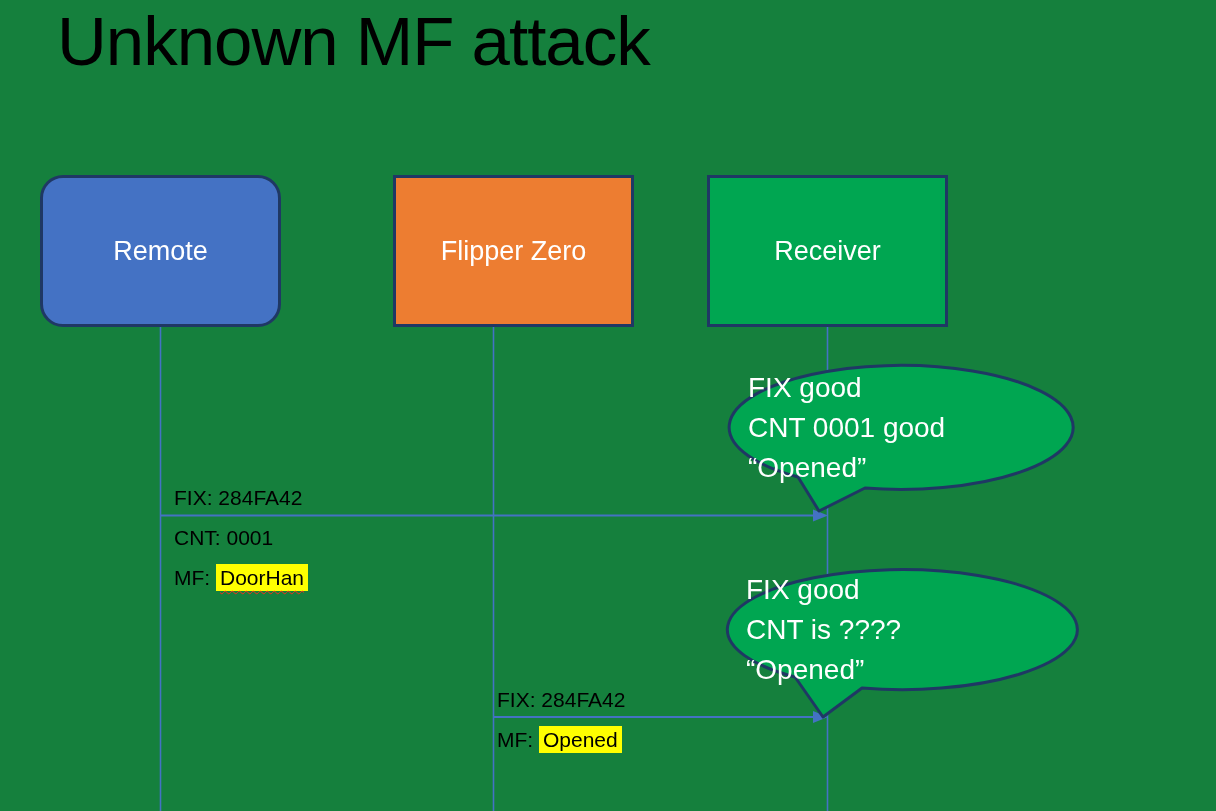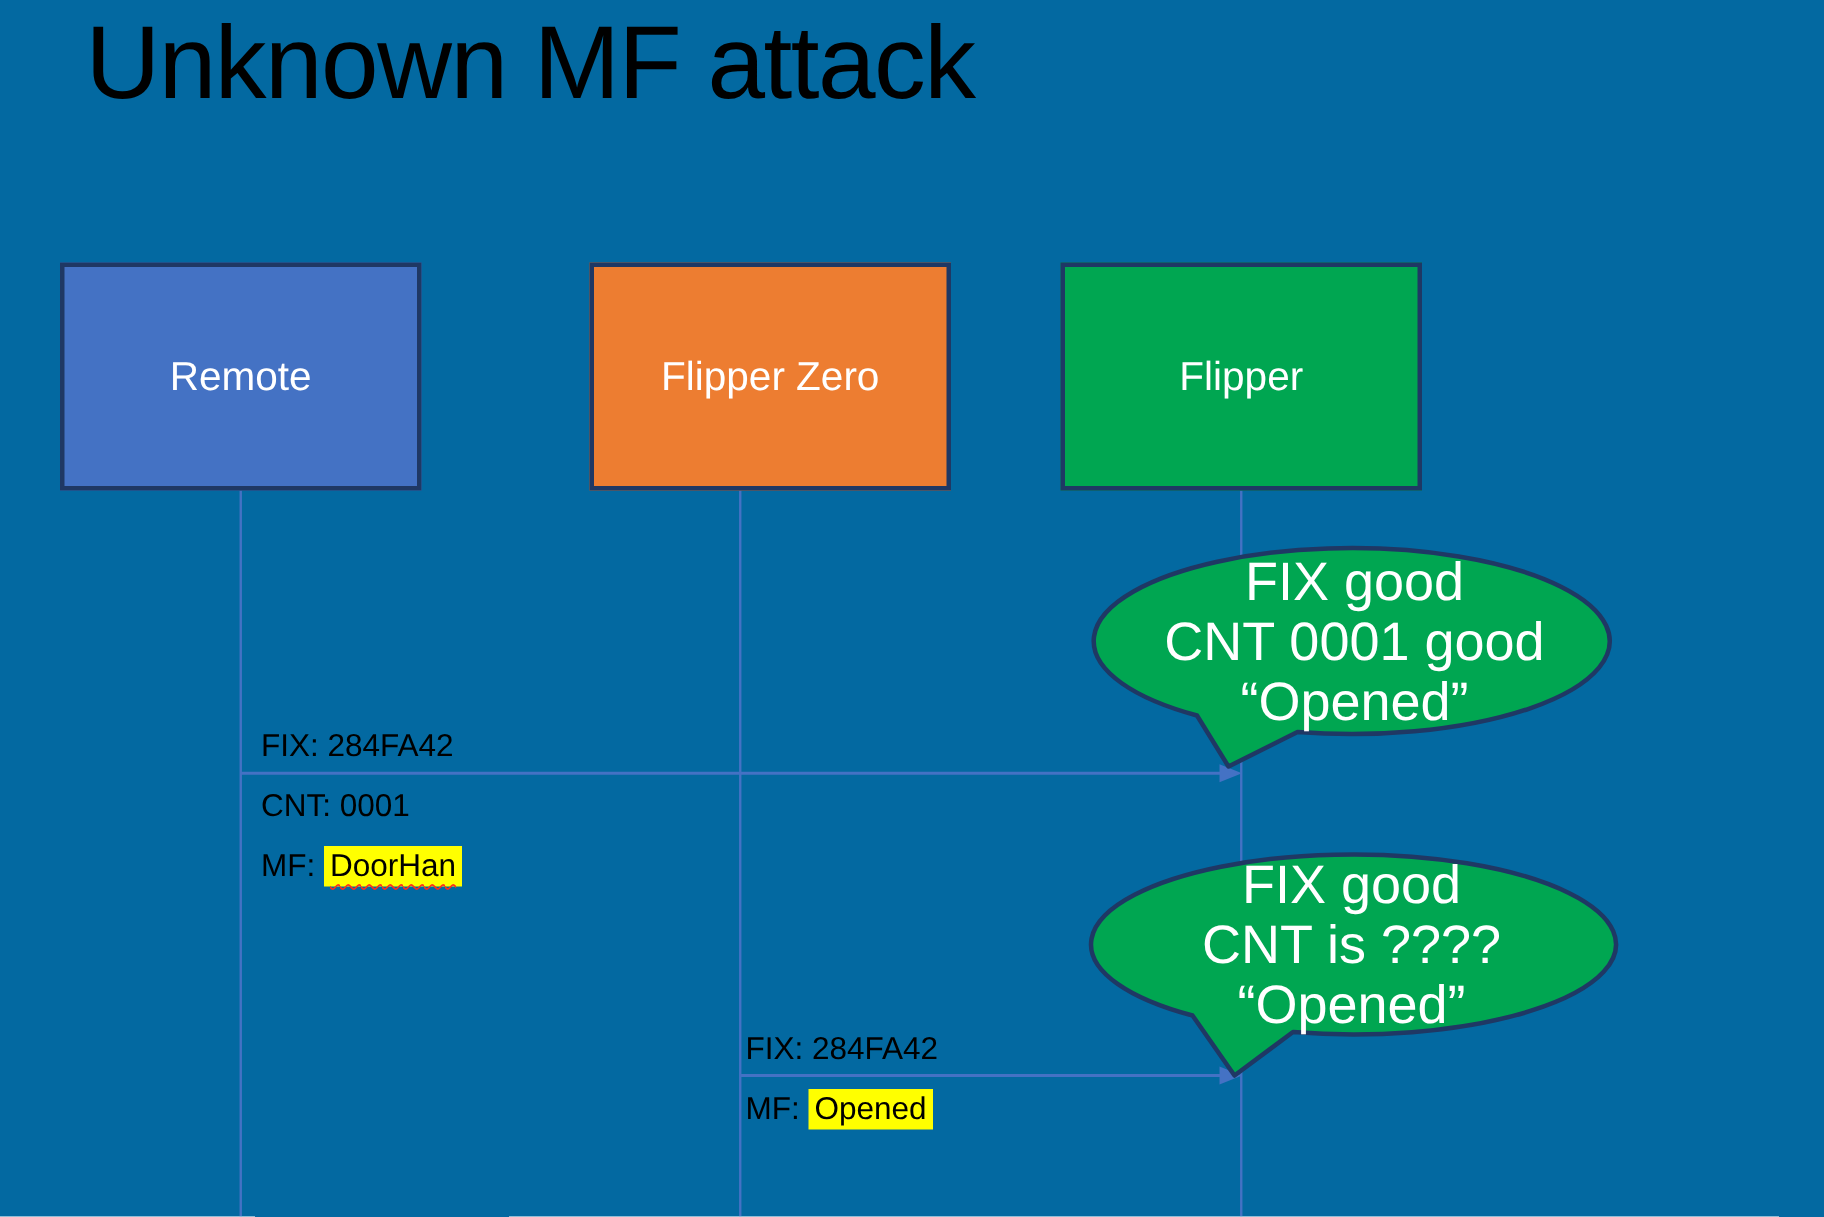--- a/index.html
+++ b/index.html
@@ -5,21 +5,21 @@
   html, body {
     margin: 0;
     padding: 0;
     background: #ffffff;
     font-family: "Liberation Sans", sans-serif;
   }
   .slide {
     position: relative;
     width: 1216px;
     height: 811px;
-    background: #0369a1;
+    background: #15803d;
     overflow: hidden;
   }
   .title {
     position: absolute;
     left: 57px;
     top: 2px;
     margin: 0;
     font-size: 69px;
     font-weight: 300;
     letter-spacing: -1px;
@@ -57,21 +57,21 @@
     position: absolute;
     top: 175px;
     width: 241px;
     height: 152px;
     border: 3px solid #1F3864;
     box-sizing: border-box;
     display: flex;
     align-items: center;
     justify-content: center;
   }
-  .actor-remote   { left: 40px;  background: #4472C4; }
+  .actor-remote   { left: 40px;  background: #4472C4; border-radius: 23px; }
   .actor-flipper  { left: 393px; background: #ED7D31; }
   .actor-receiver { left: 707px; background: #00A651; }
   .actor-label {
     color: #ffffff;
     font-size: 27px;
     white-space: nowrap;
   }
   .msg-label {
     position: absolute;
     color: #000000;
@@ -92,22 +92,22 @@
     text-decoration: underline;
     text-decoration-style: wavy;
     text-decoration-color: #FF2A1A;
     text-decoration-thickness: 1px;
     text-underline-offset: 5px;
   }
   .bubble-text {
     position: absolute;
     width: 310px;
     color: #ffffff;
-    font-size: 36px;
-    text-align: center;
+    font-size: 28px;
+    text-align: left;
     line-height: 40px;
   }
   .bubble-text-1 { left: 748px; top: 368px; }
   .bubble-text-2 { left: 746px; top: 570px; }
   .bline { height: 40px; white-space: nowrap; }
 </style>
 </head>
 <body>
 
 <div class="slide">
@@ -130,21 +130,21 @@
     <path class="bubble-shape" d="M 795 677 A 175 60 0 1 1 862 688 L 823 717 Z"></path>
   </svg>
 
   <div class="actor actor-remote">
     <span class="actor-label">Remote</span>
   </div>
   <div class="actor actor-flipper">
     <span class="actor-label">Flipper Zero</span>
   </div>
   <div class="actor actor-receiver">
-    <span class="actor-label">Flipper</span>
+    <span class="actor-label">Receiver</span>
   </div>
 
   <div class="msg-label msg1">
     <div class="mline">FIX: 284FA42</div>
     <div class="mline">CNT: 0001</div>
     <div class="mline"><span>MF: </span><span class="hl squiggle">DoorHan</span></div>
   </div>
 
   <div class="msg-label msg2">
     <div class="mline">FIX: 284FA42</div>

